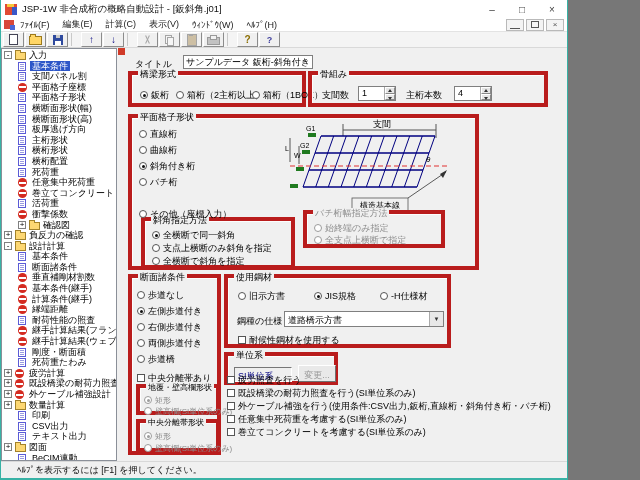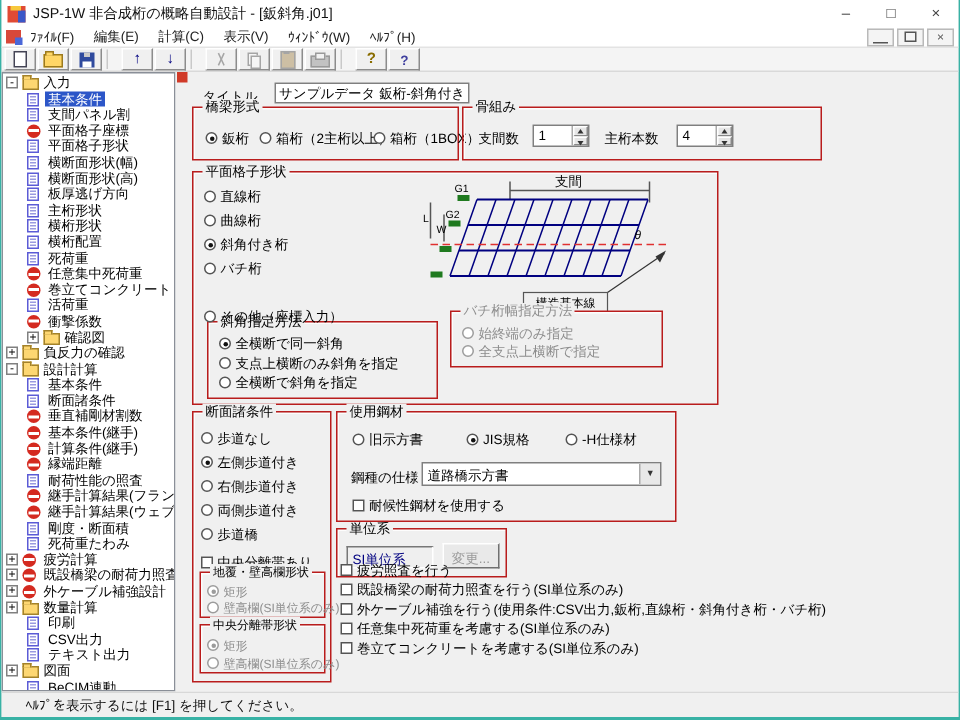--- a/index.html
+++ b/index.html
@@ -1,17 +1,17 @@
 <!DOCTYPE html>
 <html><head>
 <meta charset="utf-8">
 <style>
   html,body{margin:0;padding:0;}
   body{font-family:"Liberation Sans","DejaVu Sans",sans-serif;background:#777;}
-  .frame{width:640px;height:480px;box-sizing:border-box;background:#38b2a5;padding:0 1px 2px 1px;position:relative;overflow:hidden;}
+  .frame{width:568px;height:480px;box-sizing:border-box;background:#38b2a5;padding:0 1px 2px 1px;position:relative;overflow:hidden;}
   .window{width:100%;height:100%;background:#f0f0f0;display:flex;flex-direction:column;overflow:hidden;}
   
   .titlebar{height:18px;background:#fff;display:flex;align-items:center;flex:none;}
   .app-icon{width:12px;height:11px;margin:0 5px 0 4px;background:#e04a34;position:relative;flex:none;}
   .app-icon::before{content:"";position:absolute;right:0;top:3px;width:5px;height:8px;background:#3a57c8;}
   .app-icon::after{content:"";position:absolute;left:2px;top:0;width:7px;height:3px;background:#f7c83c;}
   .title-text{font-size:9.5px;color:#111;white-space:nowrap;flex:1;}
   .win-btns{display:flex;flex:none;height:100%;}
   .wbtn{width:30px;height:100%;display:flex;align-items:center;justify-content:center;font-size:10px;color:#444;}
   
@@ -58,21 +58,21 @@
   .t-doc{position:absolute;width:8px;height:9px;top:1px;background:#fff;border:1px solid #5b5bd6;box-sizing:border-box;}
   .t-doc::before{content:"";position:absolute;left:1px;top:1px;width:4px;height:1px;background:#9a9ae0;box-shadow:0 2px 0 #9a9ae0,0 4px 0 #9a9ae0;}
   .t-block{position:absolute;width:9px;height:9px;top:1px;border-radius:50%;background:#d42a20;}
   .t-block::before{content:"";position:absolute;left:1px;top:3.5px;width:7px;height:2px;background:#fff;}
   .t-label{position:absolute;top:0;font-size:9px;line-height:10.6px;color:#000;padding:0 2px;}
   .trow.sel .t-label{background:#2c56c8;color:#fff;}
   .gutter{width:10px;flex:none;background:#f0f0f0;position:relative;}
   .gutter-mark{position:absolute;left:1px;top:0;width:7px;height:7px;background:#d03a28;}
   
   .form{flex:1;position:relative;background:#f0f0f0;overflow:hidden;font-size:9px;color:#000;}
-  .gbox{position:absolute;border:1px solid #b91c1c;box-shadow:1px 1px 0 #fdfdfd inset;box-sizing:border-box;}
+  .gbox{position:absolute;border:4px solid #b91c1c;box-shadow:1px 1px 0 #fdfdfd inset;box-sizing:border-box;}
   .glabel{position:absolute;top:-6px;left:6px;background:#f0f0f0;padding:0 2px;font-size:9px;line-height:11px;white-space:nowrap;}
   .flbl{position:absolute;white-space:nowrap;font-size:9px;}
   .txt{position:absolute;border:1px solid #7f7f7f;background:#fff;font-family:inherit;font-size:9px;padding:1px 2px;height:14px;box-sizing:border-box;}
   .opt{position:absolute;display:flex;align-items:center;gap:3px;height:10px;white-space:nowrap;font-size:9px;}
   .opt.small{font-size:8px;}
   .rb{width:8px;height:8px;border-radius:50%;border:1px solid #555;background:#fff;flex:none;position:relative;box-sizing:border-box;}
   .opt.on .rb::after{content:"";position:absolute;left:1.5px;top:1.5px;width:3px;height:3px;border-radius:50%;background:#111;}
   .opt.dis{color:#8d8d8d;}
   .opt.dis .rb{border-color:#9c9c9c;}
   .opt.dis.on .rb::after{background:#9c9c9c;}

